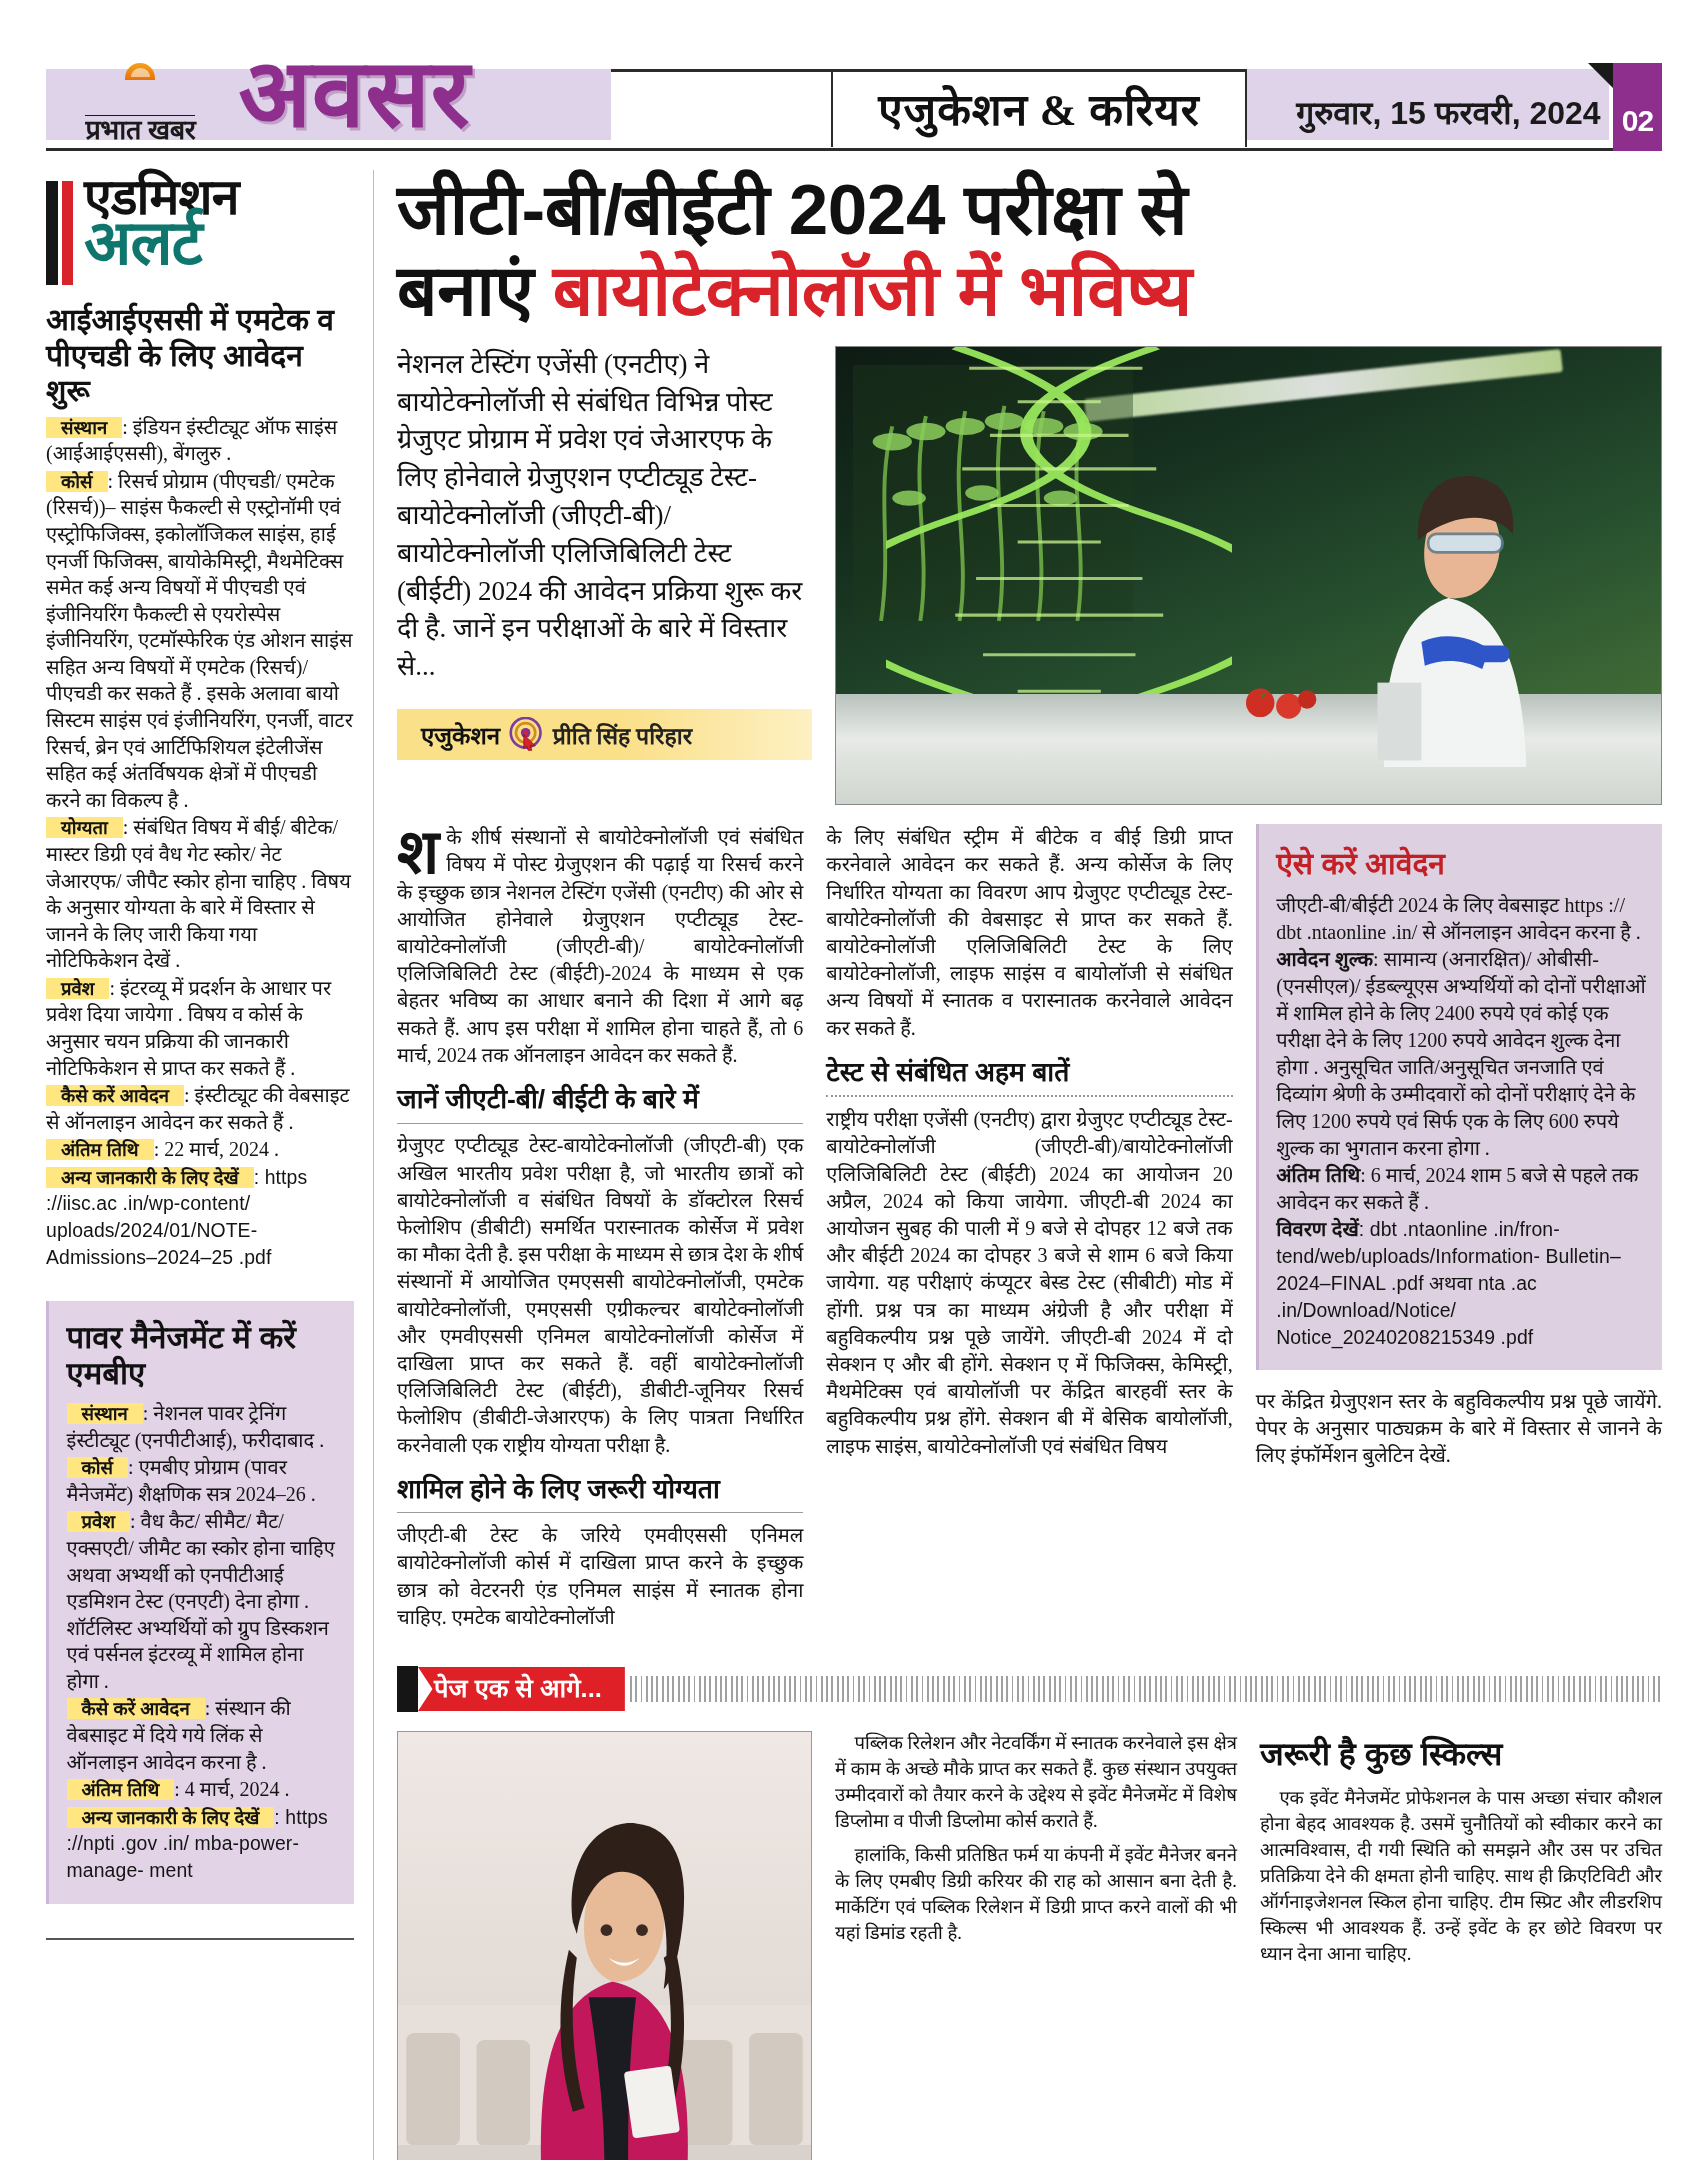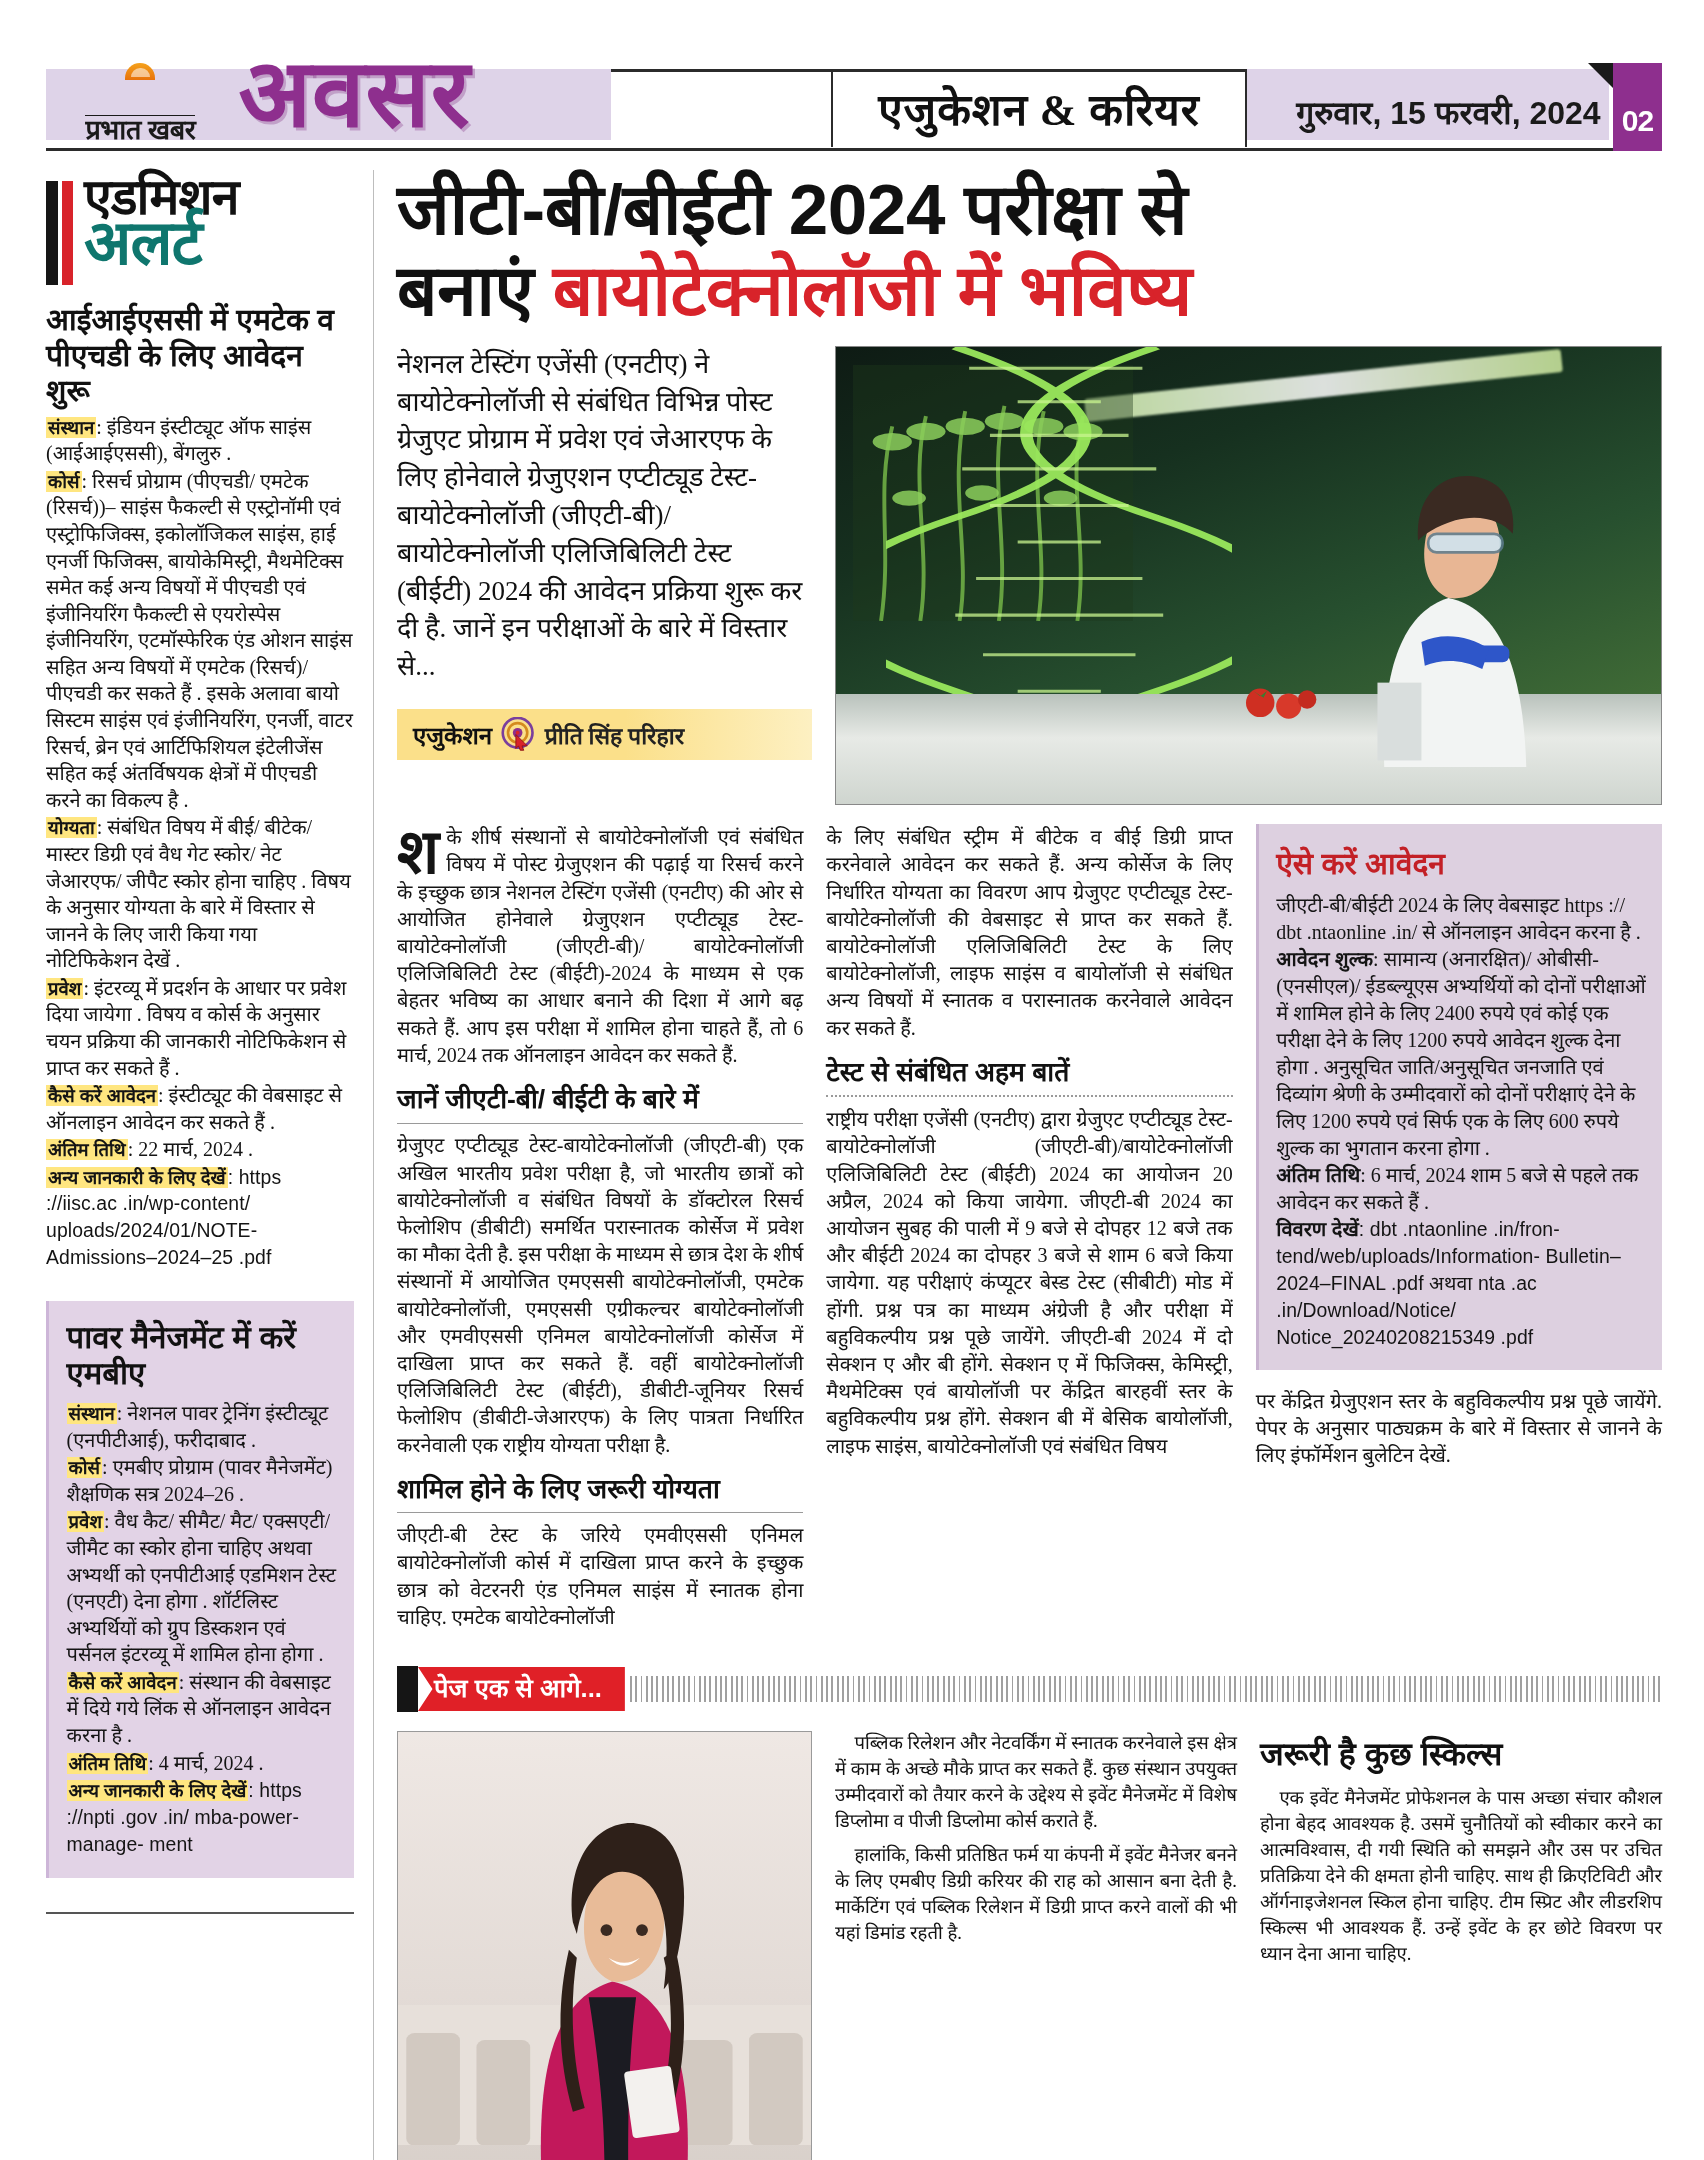--- a/index.html
+++ b/index.html
@@ -159,21 +159,21 @@
 
   .rail-headline {
     font-family: "Liberation Sans", sans-serif; font-weight: 700;
     font-size: 30px; line-height: 1.18; color: #111;
     margin-top: 17.6px; margin-bottom: 5.3px;
   }
   .rail-body { font-size: 20px; line-height: 1.33; color: #141414; text-align: left; }
   .rail-body p { margin-bottom: 0.9px; }
   .kw {
     font-family: "Liberation Sans", sans-serif; font-weight: 700;
-    background: #ffe680; padding: 0 2px; font-size: 18.5px;
+    background: #ffe680; padding: 0 15px; font-size: 18.5px;
   }
   .mono-url { font-family: "Liberation Sans", sans-serif; font-size: 19.4px; letter-spacing: 0.1px; }
 
   
   .rail-box {
     background: #e2d3e6;
     border-left: 3.5px solid #cdb6d8;
     padding: 19.4px 16px 19.4px 17.6px;
     margin-top: 30px;
   }
@@ -200,21 +200,21 @@
   .story-col-left { width: 415px; flex: 0 0 415px; }
   .intro-text {
     font-size: 27px; line-height: 1.4; color: #111;
     font-family: "Liberation Serif", serif;
   }
   .byline-badge {
     margin-top: 23px;
     height: 51px;
     background: linear-gradient(90deg,#fbe08a 0%, #fbe08a 55%, #fdf0c2 100%);
     display: flex; align-items: center; gap: 8.8px;
-    padding: 0 16px;
+    padding: 0 24px;
   }
   .byline-lbl {
     font-family: "Liberation Sans", sans-serif; font-weight: 700;
     font-size: 24px; color: #111;
   }
   .target-icon { width: 35px; height: 35px; flex: 0 0 35px; }
   .byline-name { font-family: "Liberation Serif", serif; font-weight: 700; font-size: 23px; color: #222; }
 
   .photo-main {
     flex: 1;

